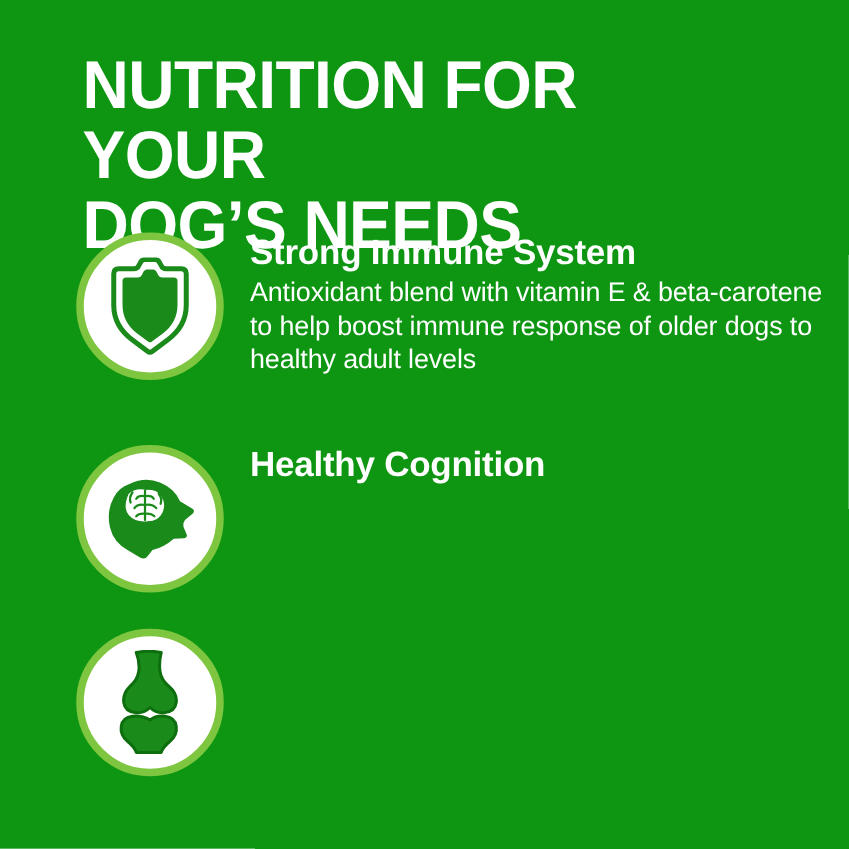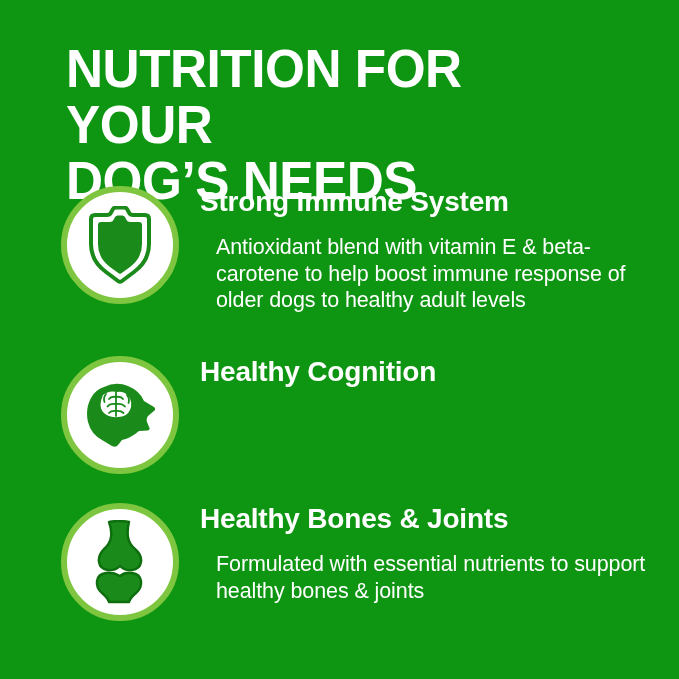--- a/index.html
+++ b/index.html
@@ -89,21 +89,21 @@
     line-height: 32px;
     letter-spacing: -0.2px;
     margin: 0 0 3px 0;
   }
   .benefit-body {
     font-family: "Liberation Sans", sans-serif;
     font-weight: 400;
     font-size: 21.5px;
     line-height: 26.5px;
     letter-spacing: -0.1px;
-    margin: 16px;
+    margin: 0;
     white-space: pre-line;
   }
 </style>
 </head>
 <body>
 
 <div id="poster">
 
   <div id="headline">Nutrition for your
 dog’s needs</div>
@@ -207,19 +207,15 @@
                      Q39 78 38 82
                      L18 82
                      Q17 78 11 73
                      Q5 68 6 61
                      Q7 54 15 53
                      Q22 52 29 56 Z" fill="#1a8a1a" stroke="#0d6e0d" stroke-width="2.4" stroke-linejoin="round"></path>
           </svg>
         </span>
       </div>
     </div>
-    <div class="benefit-text">
-      <p class="benefit-title">Healthy Bones &amp; Joints</p>
-      <p class="benefit-body">Formulated with essential nutrients to support healthy bones &amp; joints</p>
-    </div>
   </div>
 
 </div>
 
 </body></html>

